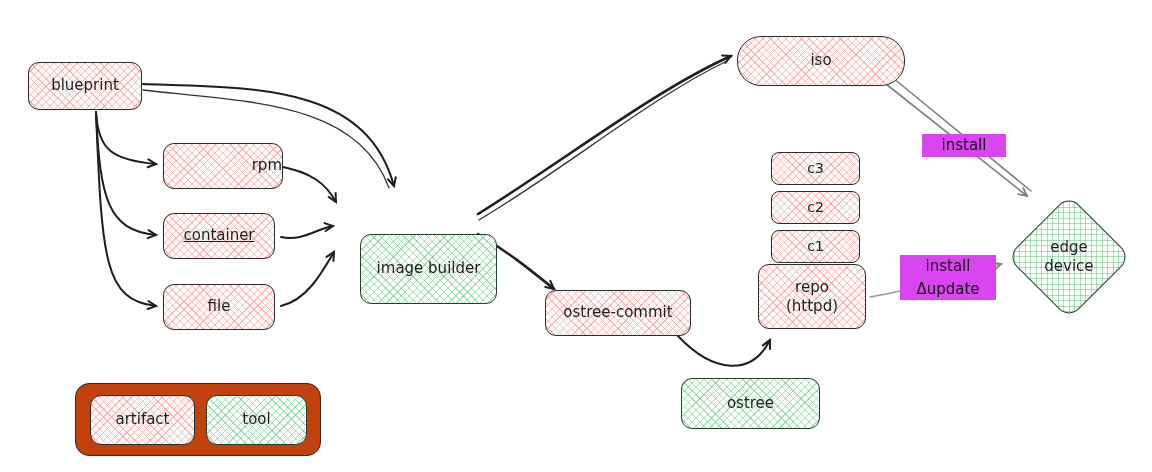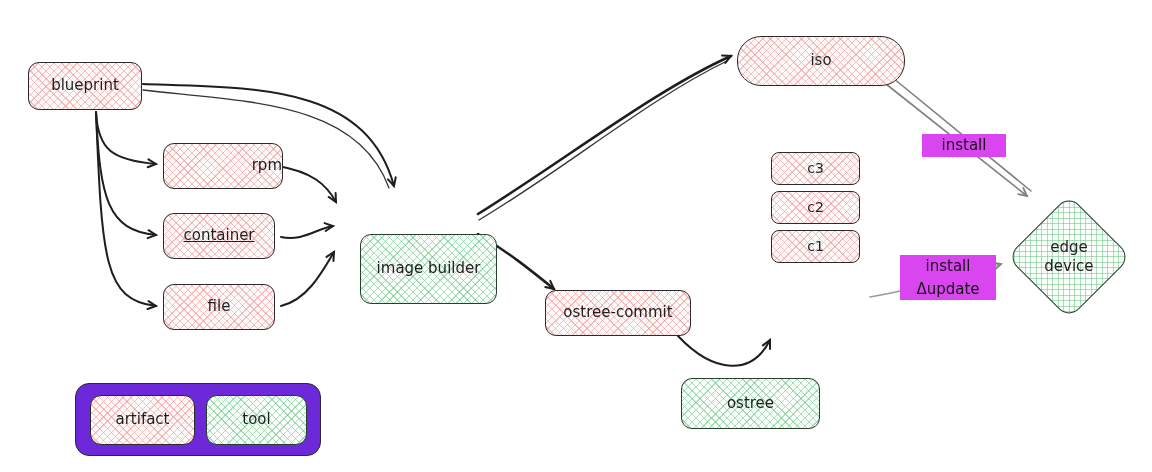--- a/index.html
+++ b/index.html
@@ -44,21 +44,21 @@
   .diamond{
     position:absolute;left:1025px;top:213px;width:88px;height:88px;
     transform:rotate(45deg);border-radius:14px;
     display:flex;align-items:center;justify-content:center;
     border:1.7px solid #27402e;box-sizing:border-box;
   }
   .diamond-inner{transform:rotate(-45deg);font-size:15px;text-align:center;}
   
   .legend-outer{
     position:absolute;left:75px;top:383px;width:246px;height:73px;
-    border:1.6px solid #2b2b2b;border-radius:14px;background:#6d28d9;box-sizing:border-box;
+    border:1.6px solid #2b2b2b;border-radius:14px;background:#c2410c;box-sizing:border-box;
   }
   .n-legend-artifact{left:14px;top:11px;width:105px;height:50px;}
   .n-legend-tool{left:130px;top:11px;width:101px;height:50px;}
   
   .edge-label{
     position:absolute;font-size:15px;text-align:center;color:#141414;
     background:#d946ef;padding:0 2px;line-height:1.5;
   }
   .n-lbl-iso{left:922px;top:134px;width:80px;}
   .n-lbl-repo{left:900px;top:255px;width:92px;}
@@ -140,20 +140,26 @@
   </div>
 
   <div class="node artifact n-c2">
     <span>c2</span>
   </div>
 
   <div class="node artifact n-c1">
     <span>c1</span>
   </div>
 
+  <div class="node artifact n-repo">
+    <div class="stack">
+      <span>repo</span>
+      <span>(httpd)</span>
+    </div>
+  </div>
 
   <div class="node tool n-ostree">
     <span>ostree</span>
   </div>
 
   <div class="diamond tool">
     <div class="diamond-inner stack">
       <span>edge</span>
       <span>device</span>
     </div>

